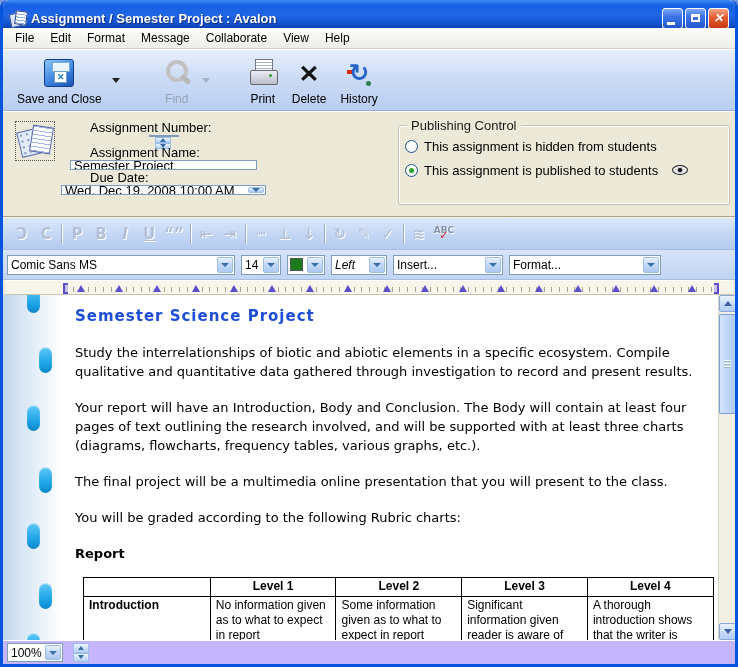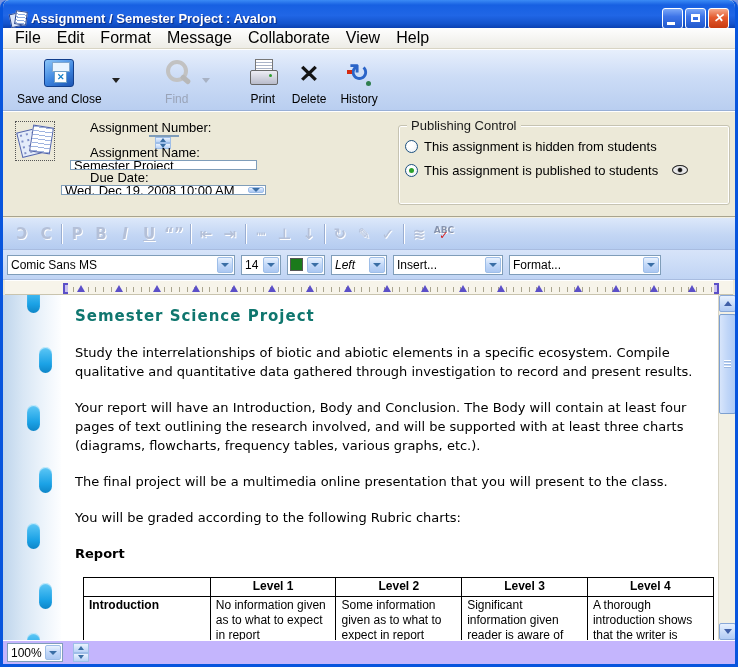--- a/index.html
+++ b/index.html
@@ -25,21 +25,21 @@
   .winbtns{display:flex;gap:2px;}
   .winbtn{width:21px;height:21px;border-radius:3px;border:1px solid #fff;display:flex;align-items:center;justify-content:center;
     background:linear-gradient(180deg,#7AA7F8 0%,#3D74E8 40%,#2058CC 100%);position:relative;cursor:default;}
   .winbtn.close{background:linear-gradient(180deg,#F4A98C 0%,#E45A2E 45%,#C83A10 100%);}
   .winbtn .min-glyph{position:absolute;left:4px;bottom:3px;width:8px;height:3px;background:#fff;}
   .winbtn .max-glyph{width:9px;height:8px;border:2px solid #fff;border-top-width:3px;}
   .winbtn .x-glyph{color:#fff;font-weight:bold;font-size:12px;line-height:1;}
 
   
   .menubar{height:21px;display:flex;align-items:center;background:linear-gradient(180deg,#FEFEFE,#EDECE6);border-bottom:1px solid #D8D4C4;padding-left:4px;}
-  .menu-item{font-size:16px;color:#000;padding:10px 8px;cursor:default;}
+  .menu-item{font-size:12px;color:#000;padding:10px 8px;cursor:default;}
 
   
   .toolbar{height:62px;display:flex;align-items:flex-start;gap:2px;padding:4px 6px 0 8px;
     background:linear-gradient(180deg,#E7EFFC 0%,#CCDCF6 45%,#B9CEF0 100%);border-bottom:1px solid #98AFD6;border-top:1px solid #fff;}
   .tb-btn{display:flex;flex-direction:column;align-items:center;justify-content:flex-start;padding:2px 6px;border-radius:3px;cursor:default;}
   .tb-btn .tb-ico{height:34px;display:flex;align-items:center;justify-content:center;}
   .tb-label{font-size:12px;color:#000;margin-top:2px;white-space:nowrap;}
   .tb-btn.disabled .tb-label{color:#9AA4B8;}
   .tb-caret{width:0;height:0;border-left:4px solid transparent;border-right:4px solid transparent;border-top:5px solid #222;margin:24px 6px 0 2px;}
   .tb-caret.gray{border-top-color:#A8B2C4;}
@@ -372,21 +372,21 @@
       <div class="pill p1" data-name="binder-hole"></div>
       <div class="pill p2" data-name="binder-hole"></div>
       <div class="pill p3" data-name="binder-hole"></div>
       <div class="pill p4" data-name="binder-hole"></div>
       <div class="pill p5" data-name="binder-hole"></div>
       <div class="pill p6" data-name="binder-hole"></div>
       <div class="pill p7" data-name="binder-hole"></div>
     </div>
 
     <div class="doc" data-name="document-body">
-      <div class="doc-heading" data-name="doc-heading" style="color: #0f766e;">Semester Science Project</div>
+      <div class="doc-heading" data-name="doc-heading" style="color: #1d4ed8;">Semester Science Project</div>
       <p data-name="doc-paragraph">Study the interrelationships of biotic and abiotic elements in a specific ecosystem. Compile qualitative and quantitative data gathered through investigation to record and present results.</p>
       <p data-name="doc-paragraph">Your report will have an Introduction, Body and Conclusion. The Body will contain at least four pages of text outlining the research involved, and will be supported with at least three charts (diagrams, flowcharts, frequency tables, various graphs, etc.).</p>
       <p data-name="doc-paragraph">The final project will be a multimedia online presentation that you will present to the class.</p>
       <p data-name="doc-paragraph">You will be graded according to the following Rubric charts:</p>
       <div class="section" data-name="doc-section-heading">Report</div>
 
       <table class="rubric" data-name="rubric-table">
         <colgroup>
             <col class="c0">
             <col class="cn">

